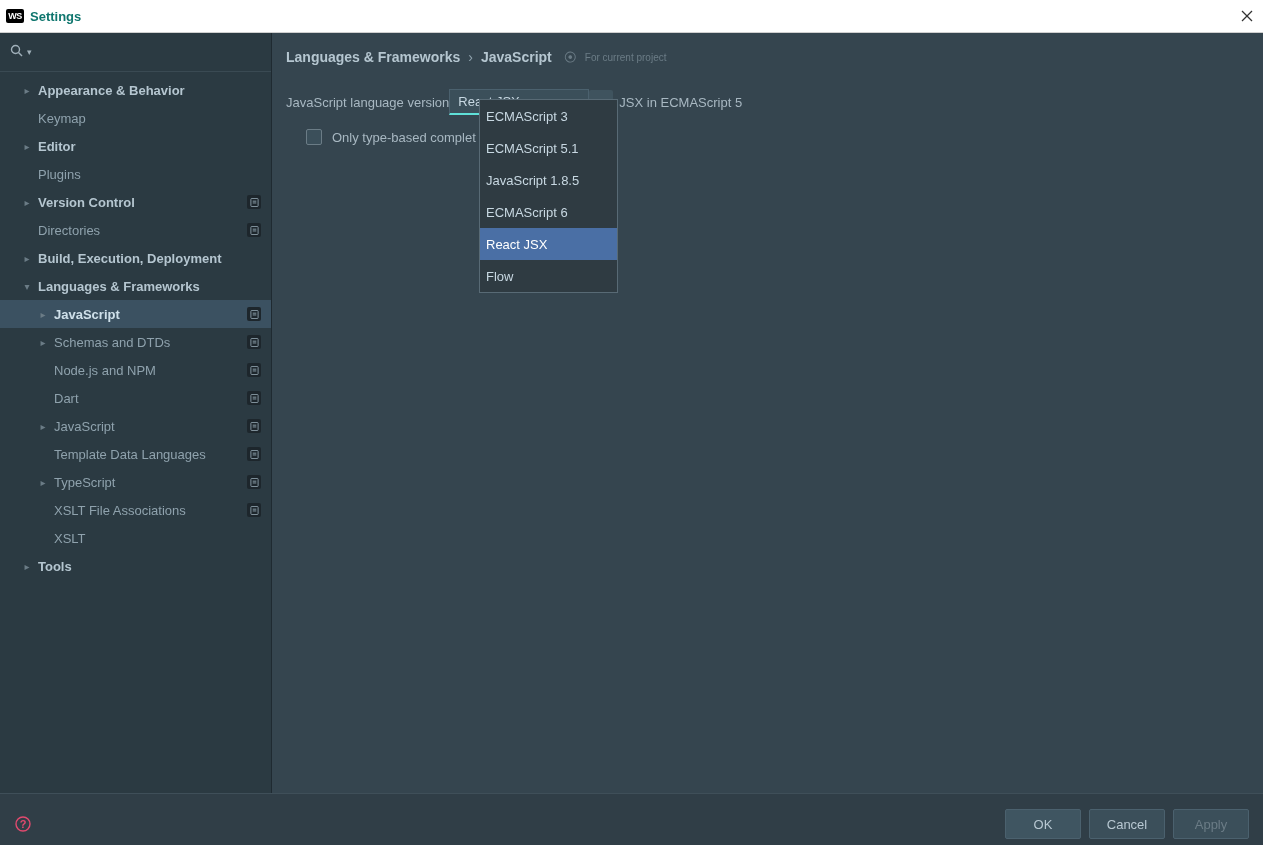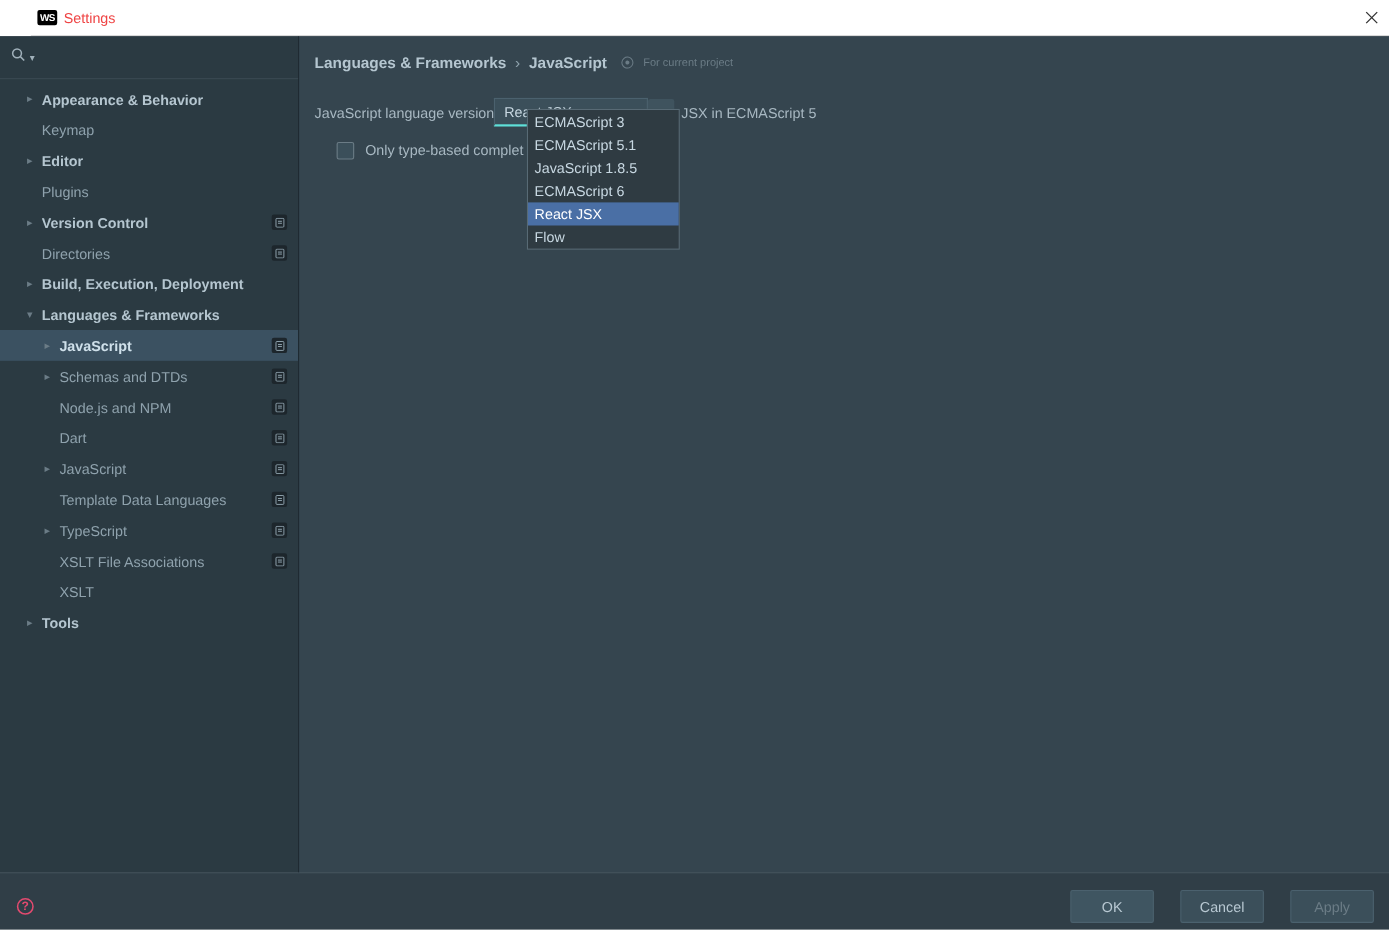--- a/index.html
+++ b/index.html
@@ -1,21 +1,21 @@
 <!DOCTYPE html>
 <html><head>
 <meta charset="utf-8">
 <style>
   * { box-sizing: border-box; margin: 0; padding: 0; }
   html, body { width: 1263px; height: 845px; font-family: "Segoe UI", Arial, sans-serif; font-size: 13px; background: #fff; overflow: hidden; }
 
   
-  .titlebar { height: 24px; background: #ffffff; display: flex; align-items: center; padding: 16px 6px; border-bottom: 1px solid #d0d0d0; margin-left: 28px; }
+  .titlebar { height: 24px; background: #ffffff; display: flex; align-items: center; padding: 16px 6px; border-bottom: 1px solid #d0d0d0; }
   .titlebar .app-badge { width: 18px; height: 14px; background: #000; color: #fff; font-size: 9px; font-weight: bold; display: inline-flex; align-items: center; justify-content: center; border-radius: 2px; margin-right: 6px; letter-spacing: -0.5px;}
-  .titlebar .title { color: #ef4444; flex: 1; }
+  .titlebar .title { color: #0f766e; flex: 1; font-weight: bold; }
   .titlebar .close { width: 20px; height: 20px; display: flex; align-items: center; justify-content: center; color: #333; cursor: pointer; font-size: 14px;}
   
   
   .container { display: flex; height: 760px; width: 100%; background: #2b3a42; }
   .sidebar { width: 272px; background: #2b3a42; display: flex; flex-direction: column; border-right: 1px solid #1f2a31; }
   .searchbar { height: 38px; display: flex; align-items: center; padding: 0 10px; color: #a0b0ba; font-size: 15px; }
   .searchbar .chev { font-size: 9px; margin-left: 3px; }
   .divider { height: 1px; background: #3a4a53; margin: 0 0 4px 0; }
 
   .tree { flex: 1; overflow: auto; }
@@ -39,34 +39,34 @@
   .breadcrumb .scope-icon { color: #6b7c86; font-size: 13px; margin-left: 4px; }
   .breadcrumb .scope { color: #6b7c86; font-size: 10px; }
 
   .formrow { display: flex; align-items: center; padding: 16px 14px 0 14px; position: relative; }
   .formrow .lbl { color: #a8b8c2; }
   .select { width: 140px; height: 26px; background: #3b4f5a; border: 1px solid #4b616e; border-bottom: 2px solid #5fe0d8; display: flex; align-items: center; padding: 0 8px; color: #c8d8e2; position: relative; cursor: pointer; }
   .select .arrow { position: absolute; right: 6px; color: #5fe0d8; font-size: 9px; }
   .morebtn { width: 24px; height: 24px; background: #3f535e; display: flex; align-items: center; justify-content: center; color: #b0c0ca; cursor: pointer; border-radius: 2px; font-weight: bold; letter-spacing: 1px; font-size: 12px;}
   .hint { color: #a8b8c2; margin-left: 6px; }
 
-  .checkrow { display: flex; padding: 14px 14px 0 34px; gap: 10px; color: #a8b8c2; }
+  .checkrow { display: flex; align-items: center; padding: 14px 14px 0 34px; gap: 10px; color: #a8b8c2; }
   .checkbox { width: 16px; height: 16px; border: 1px solid #6b7c86; border-radius: 2px; background: #3b4f5a; cursor: pointer; }
 
   .dropdown { position: absolute; left: 207px; top: 26px; width: 139px; background: #2f3b42; border: 1px solid #586a75; z-index: 50; }
-  .dropdown .opt { height: 21px; display: flex; align-items: center; padding: 0 6px; color: #c8d8e2; cursor: pointer; font-size: 13px;}
+  .dropdown .opt { height: 21px; display: flex; align-items: center; padding: 16px 6px; color: #c8d8e2; cursor: pointer; font-size: 13px;}
   .dropdown .opt.sel { background: #4a6fa5; color: #fff; }
 
   
   .footer { height: 61px; width: 100%; background: #303e47; border-top: 1px solid #3f4f59; display: flex; align-items: center; padding: 0 14px; }
   .help { width: 18px; height: 18px; display: flex; align-items: center; justify-content: center; cursor: pointer; }
   .help svg circle { stroke: #e24a6f; fill: none; stroke-width: 1.4; }
   .help svg text { fill: #e24a6f; font-size: 11px; font-weight: bold; }
   .spacer { flex: 1; }
-  .btn { height: 30px; min-width: 76px; background: #3b4f5a; border: 1px solid #4b616e; color: #b8c8d2; display: flex; align-items: center; justify-content: center; margin-left: 24px; cursor: pointer; border-radius: 2px; padding: 0 16px; }
+  .btn { height: 30px; min-width: 76px; background: #3b4f5a; border: 1px solid #4b616e; color: #b8c8d2; display: flex; align-items: center; justify-content: center; margin-left: 8px; cursor: pointer; border-radius: 2px; padding: 0 16px; }
   .btn.default { background: #3f5561; }
   .btn.disabled { color: #6b7c86; }
 </style>
 </head>
 <body>
 
 <div class="titlebar">
   <span class="app-badge">WS</span>
   <span class="title">Settings</span>
   <span class="close">

